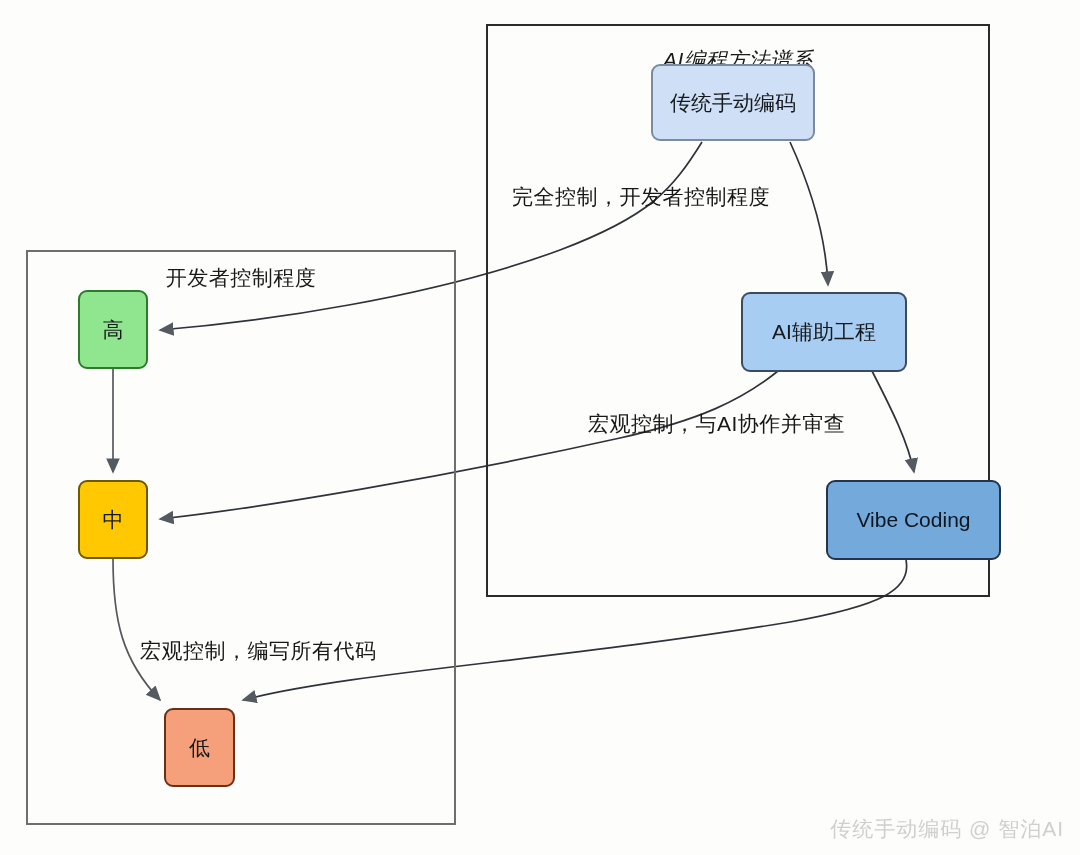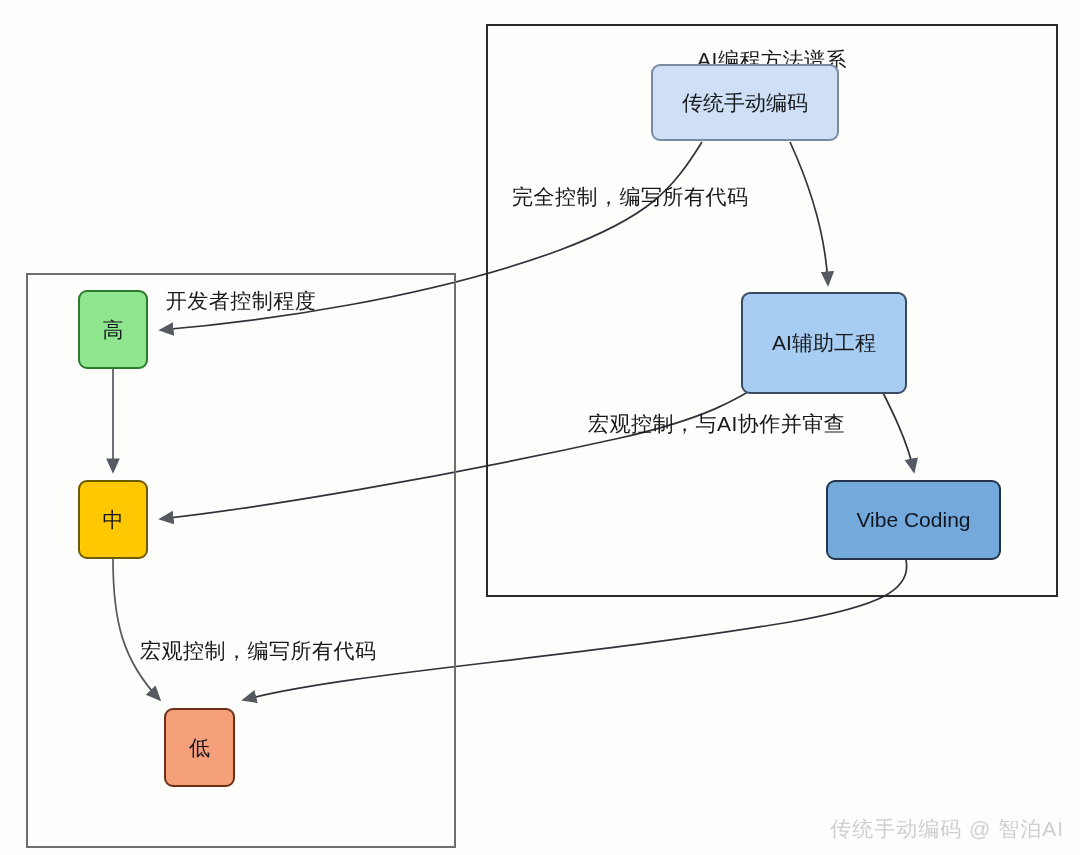--- a/index.html
+++ b/index.html
@@ -29,28 +29,28 @@
     position: absolute;
     background: transparent;
     box-sizing: border-box;
   }
   .panel-left {
     left: 26px;
     top: 250px;
     width: 430px;
     height: 575px;
     border: 2px solid #6e6e6e;
-    margin-top: 23px;
   }
   .panel-right {
     left: 486px;
     top: 24px;
-    width: 572px;
+    width: 504px;
     height: 573px;
     border: 2px solid #2b2b2b;
+    font-style: italic;
   }
   .panel-title {
     position: absolute;
     left: 0;
     width: 100%;
     text-align: center;
     font-size: 21px;
     color: #1a1a1a;
     letter-spacing: .5px;
   }
@@ -62,27 +62,27 @@
     box-sizing: border-box;
     display: flex;
     align-items: center;
     justify-content: center;
     font-size: 21px;
     color: #16191d;
     text-align: center;
     line-height: 1.2;
   }
   .node-trad {
-    left: 651px; top: 64px; width: 188px; height: 77px;
+    left: 651px; top: 64px; width: 164px; height: 77px;
     background: #cfe0f6;
     border: 2px solid #7a8aa0;
     border-radius: 9px;
   }
   .node-assist {
-    left: 741px; top: 292px; width: 166px; height: 102px;
+    left: 741px; top: 292px; width: 166px; height: 80px;
     background: #a7cdf2;
     border: 2px solid #3b4a63;
     border-radius: 9px;
   }
   .node-vibe {
     left: 826px; top: 480px; width: 175px; height: 80px;
     background: #74a9dc;
     border: 2px solid #24344c;
     border-radius: 9px;
     color: #10161e;
@@ -167,21 +167,21 @@
   <div class="node node-assist">AI辅助工程</div>
 
   <div class="node node-vibe">Vibe Coding</div>
 
   <div class="node node-high">高</div>
 
   <div class="node node-mid">中</div>
 
   <div class="node node-low">低</div>
 
-  <div class="edge-label lbl-full">完全控制，编写所有代码</div>
+  <div class="edge-label lbl-full">完全控制，开发者控制程度</div>
 
   <div class="edge-label lbl-part">宏观控制，与AI协作并审查</div>
 
   <div class="edge-label lbl-macro">宏观控制，编写所有代码</div>
 
   <div class="watermark">传统手动编码 @ 智泊AI</div>
 
 </div>
 
 </body></html>

